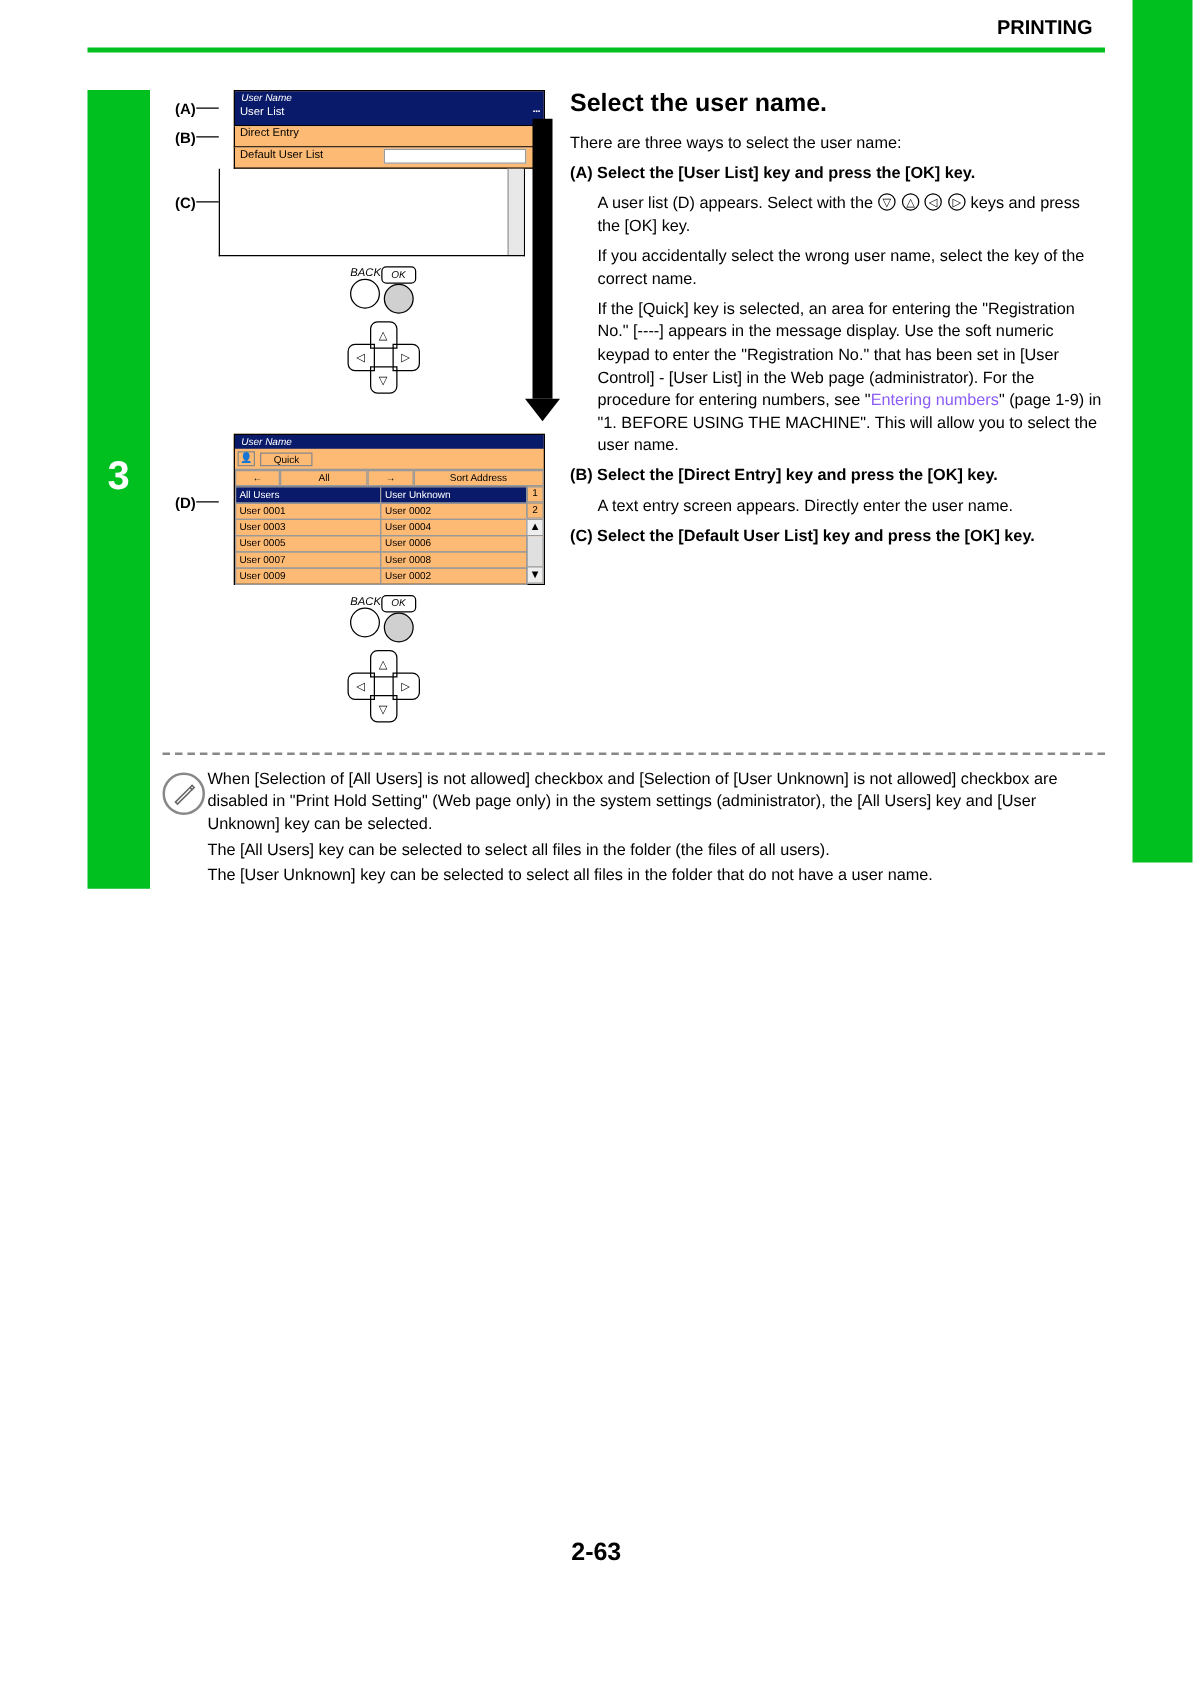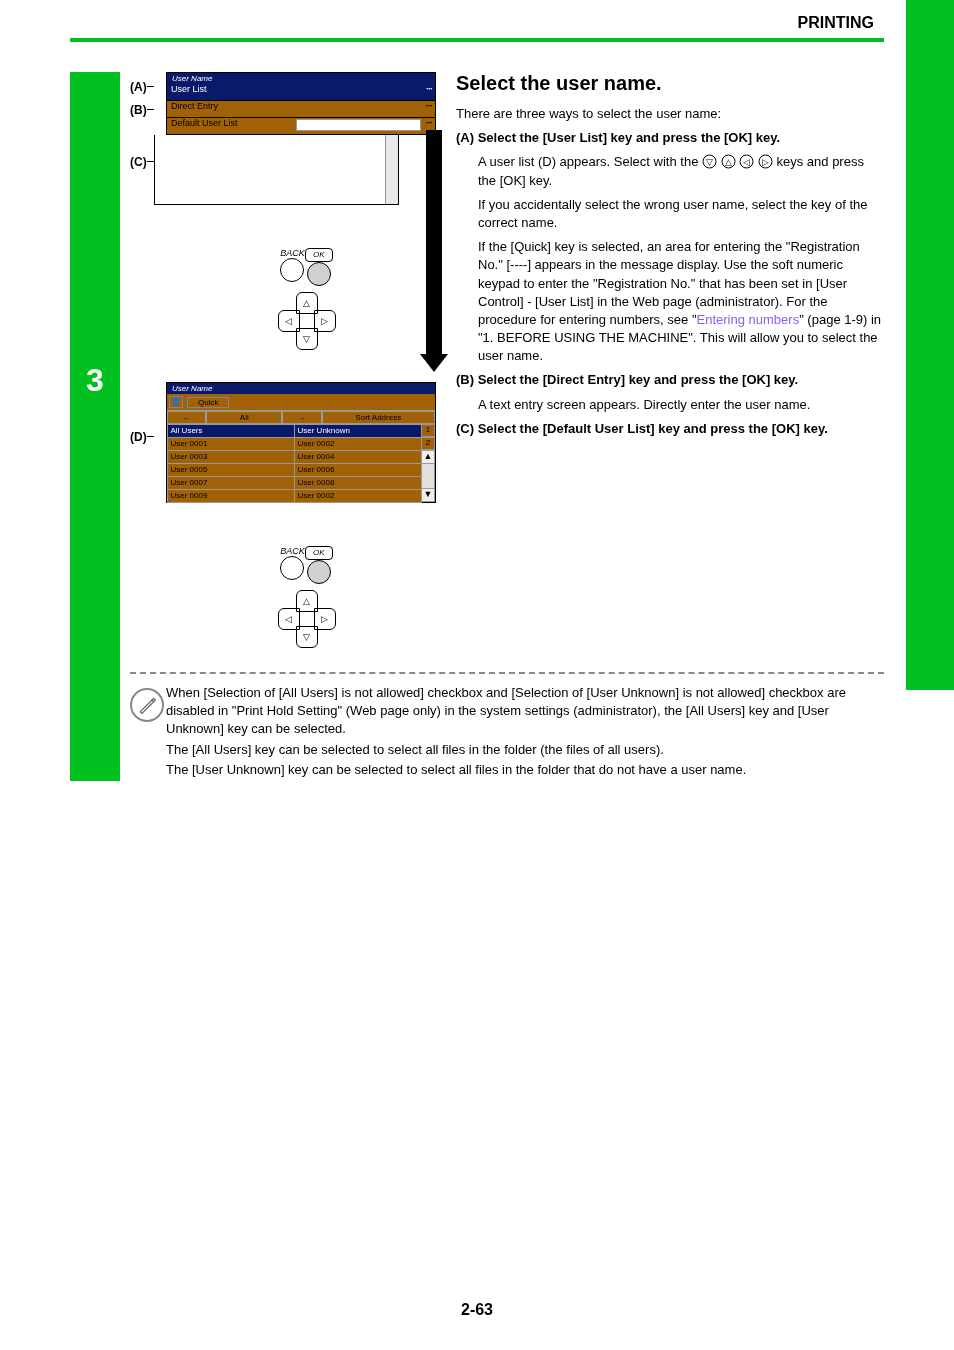--- a/index.html
+++ b/index.html
@@ -15,38 +15,38 @@
   .row { display: flex; gap: 20px; }
   .diagrams { width: 306px; }
   .textcol { flex: 1; }
   .h { font-size: 20px; font-weight: bold; margin-bottom: 10px; }
   .p { font-size: 13px; line-height: 1.4; margin-bottom: 6px; }
   .b { font-weight: bold; }
   .indent { margin-left: 22px; }
   .link { color: #8b5cf6; }
 
   
-  .panel { border: 1px solid #000; width: 270px; font-size: 9px; background: #a16207; margin-left: 12px; }
+  .panel { border: 1px solid #000; width: 249px; font-size: 9px; background: #fdba74; margin-left: 12px; }
   .panel-title { background: #0a1a6a; color: #fff; font-size: 8px; font-style: italic; padding: 1px 5px; }
   .panel-row { display: flex; align-items: flex-start; border-bottom: 1px solid #999; height: 16px; }
   .panel-row:last-child { border-bottom: none; }
   .panel-row.sel { background: #0a1a6a; color: #fff; }
   .panel-lbl { flex: 1; padding-left: 4px; }
   .dots { padding: 0 3px; font-weight: bold; letter-spacing: -1px; }
   .scroll-spacer { border: 1px solid #000; border-top: none; width: 245px; height: 70px; position: relative; }
   .scroll-spacer::after { content: ""; position: absolute; right: 0; top: 0; width: 12px; height: 100%; border-left: 1px solid #999; background: #e8e8e8; }
   .panel-field { flex: 1; margin: 1px 2px; height: 12px; border: 1px solid #999; background: #fff; }
 
   .callout-row { display: flex; align-items: center; }
   .callout-lbl { width: 32px; font-weight: bold; font-size: 12px; text-align: right; }
   .callout-line { width: 22px; border-top: 1px solid #000; }
 
   
   .pad { width: 245px; margin-left: 54px; text-align: center; padding: 8px 0 10px 0; }
-  .btns { display: flex; justify-content: center; gap: 0; margin-bottom: 6px; margin-top: 35px; }
+  .btns { display: flex; justify-content: center; gap: 0; margin-bottom: 6px; }
   .btn-lbl { font-size: 9px; font-style: italic; }
   .btn-circle { width: 24px; height: 24px; border: 1px solid #000; border-radius: 50%; margin: 0 auto; }
   .btn-circle.highlight { background: #d0d0d0; }
   .btn-ok { width: 28px; height: 14px; border: 1px solid #000; border-radius: 4px; font-size: 8px; line-height: 12px; font-style: italic; margin: 0 auto; }
   .dpad { position: relative; width: 58px; height: 58px; margin: 4px auto 0 auto; }
   .dpad-c { position: absolute; width: 22px; height: 22px; border: 1px solid #000; display: flex; align-items: center; justify-content: center; font-size: 9px; }
   .dpad-up { top: 0; left: 18px; border-radius: 6px 6px 0 0; }
   .dpad-down { bottom: 0; left: 18px; border-radius: 0 0 6px 6px; }
   .dpad-left { left: 0; top: 18px; border-radius: 6px 0 0 6px; }
   .dpad-right { right: 0; top: 18px; border-radius: 0 6px 6px 0; }
@@ -70,21 +70,21 @@
   .gnum { width: 14px; border: 1px solid #999; text-align: center; }
 
   svg.dirk { width: 15px; height: 15px; vertical-align: -3px; }
 
   .dashline { border: none; border-top: 2px dashed #888; margin: 14px 0 10px 0; }
   .note { display: flex; gap: 2px; padding: 0 0 0 0; }
   .note-icon { width: 34px; height: 34px; border: 2px solid #888; border-radius: 50%; display: flex; align-items: center; justify-content: center; flex-shrink: 0; margin-top: 4px; }
   .note-icon svg { width: 20px; height: 20px; }
   .note-body p { font-size: 13px; line-height: 1.4; margin-bottom: 2px; }
 
-  .pgnum { text-align: center; font-size: 16px; font-weight: bold; margin-top: 520px; }
+  .pgnum { text-align: center; font-size: 20px; font-weight: bold; margin-top: 520px; }
 </style>
 </head>
 <body>
 
 <div class="green-tab"></div>
 
 <div class="page">
   <div class="hdr">PRINTING</div>
   <div class="hdr-rule"></div>
 

